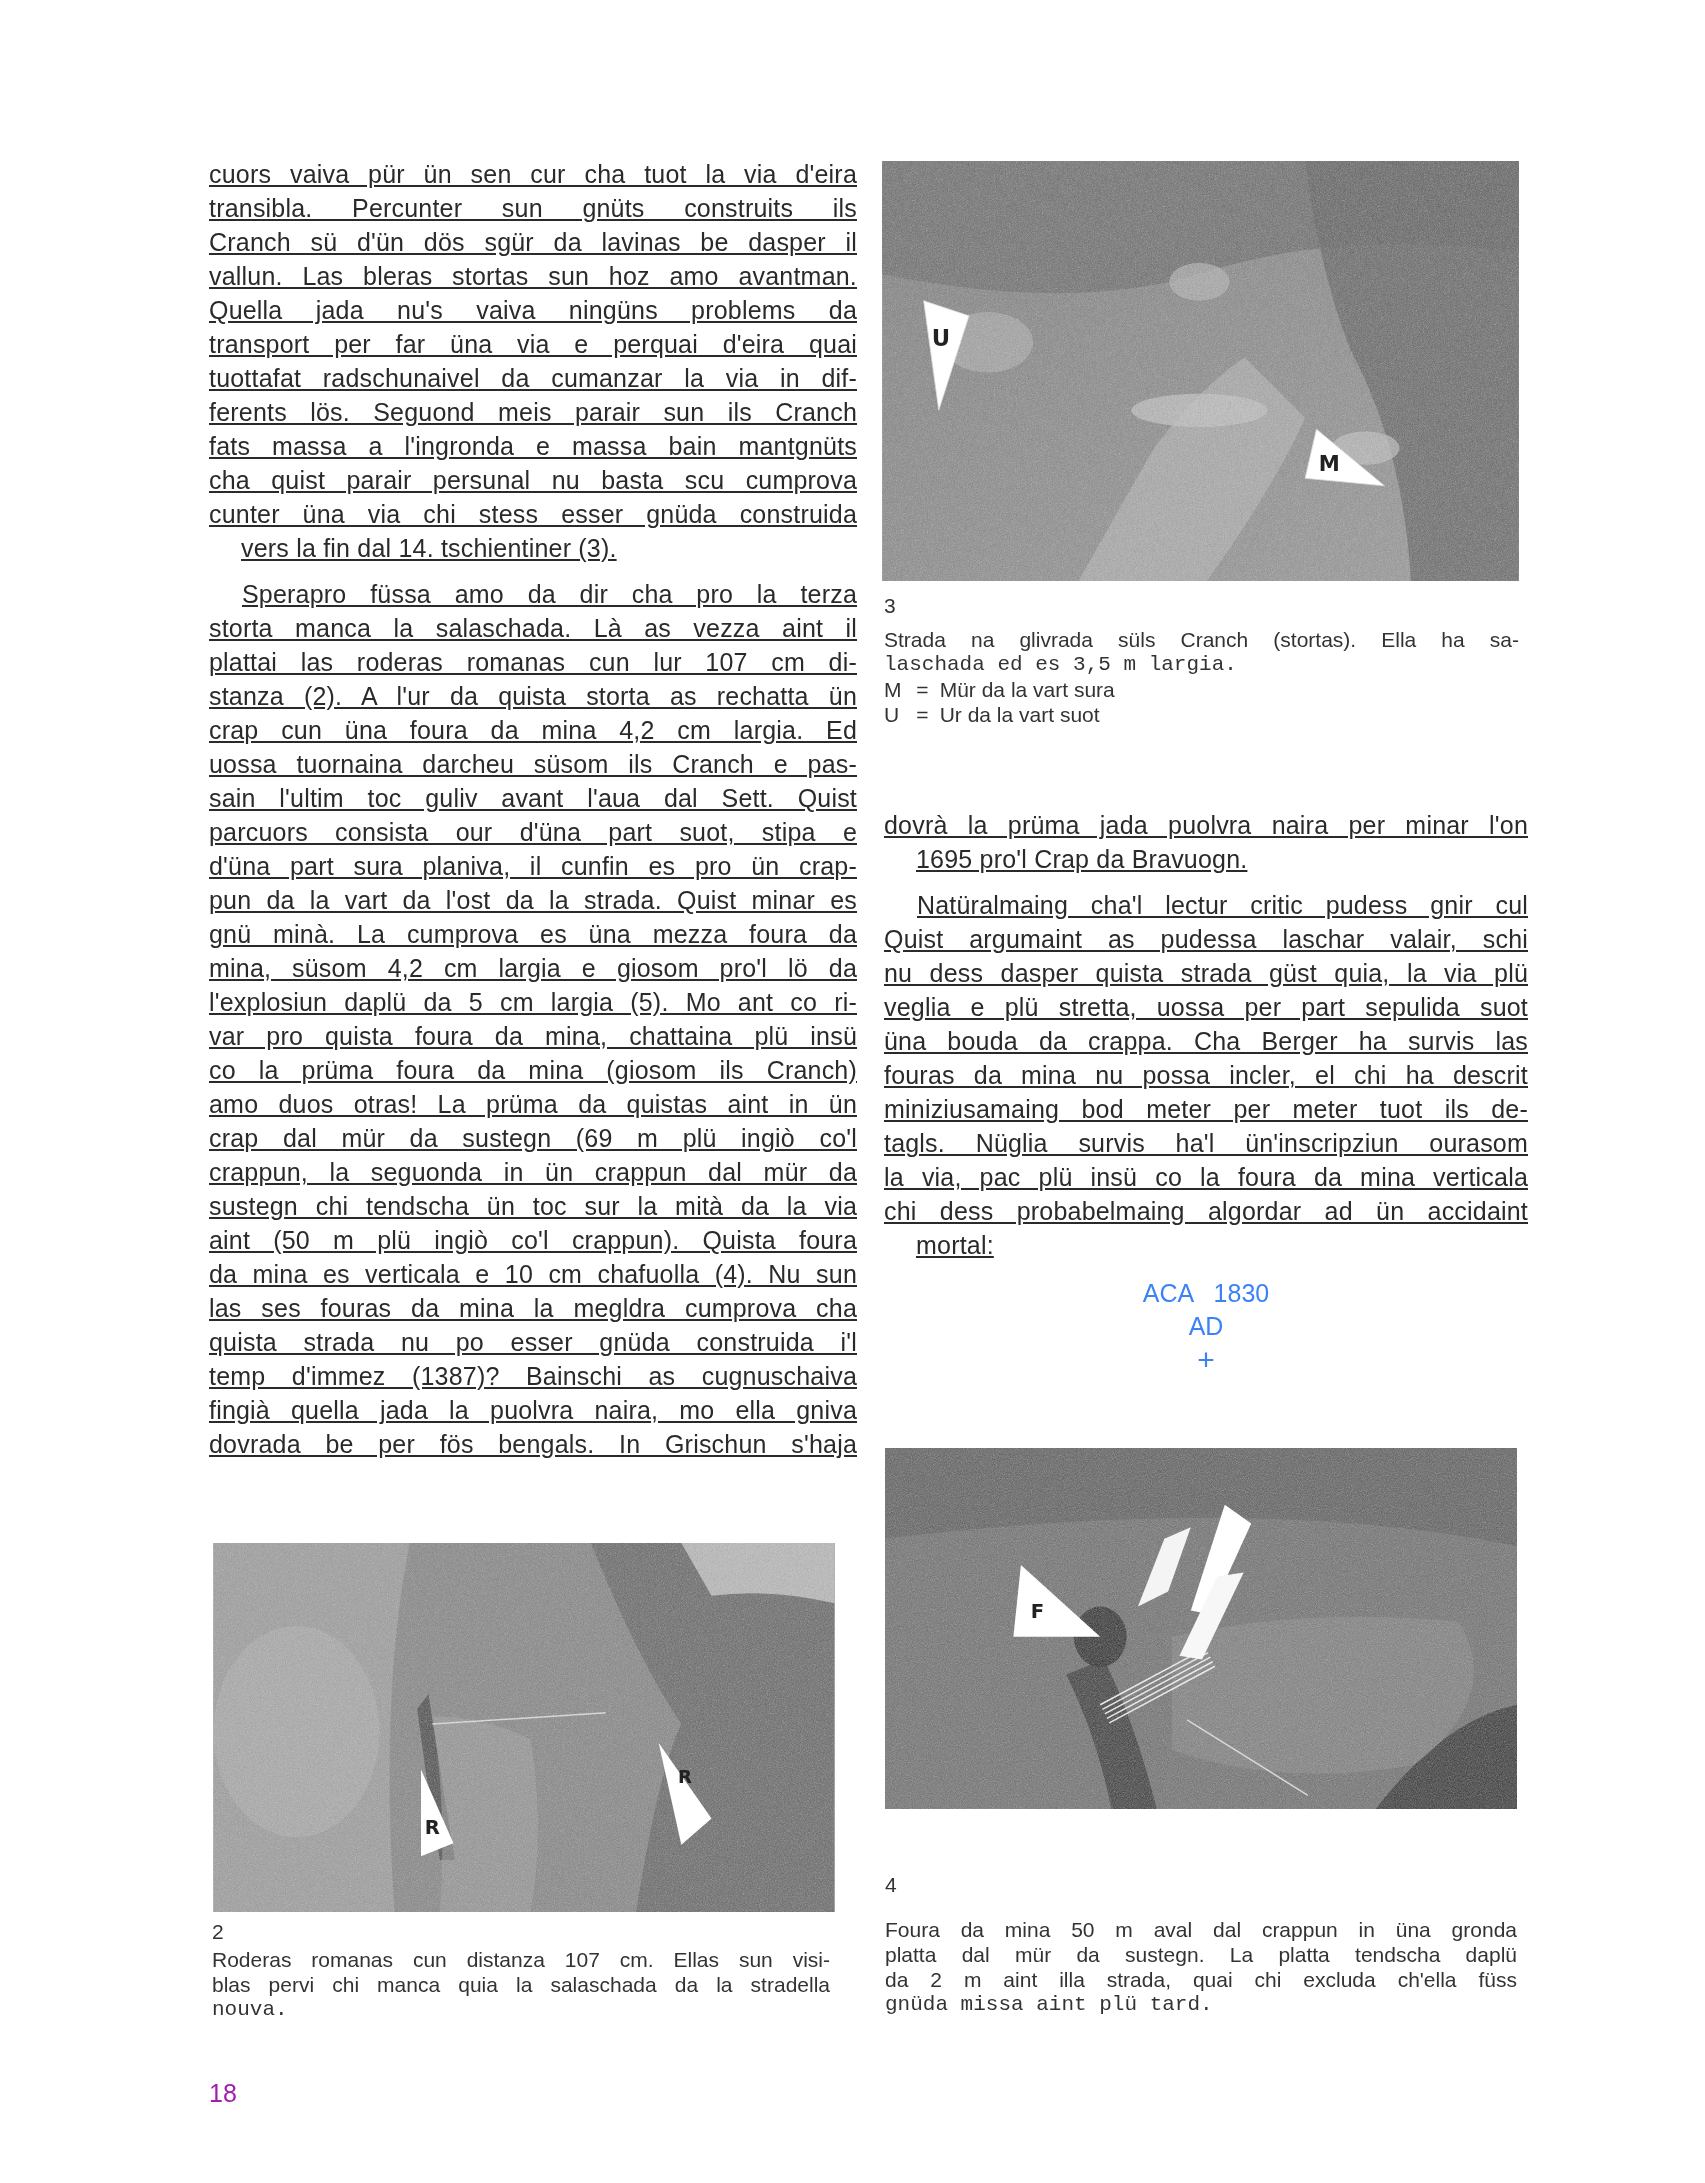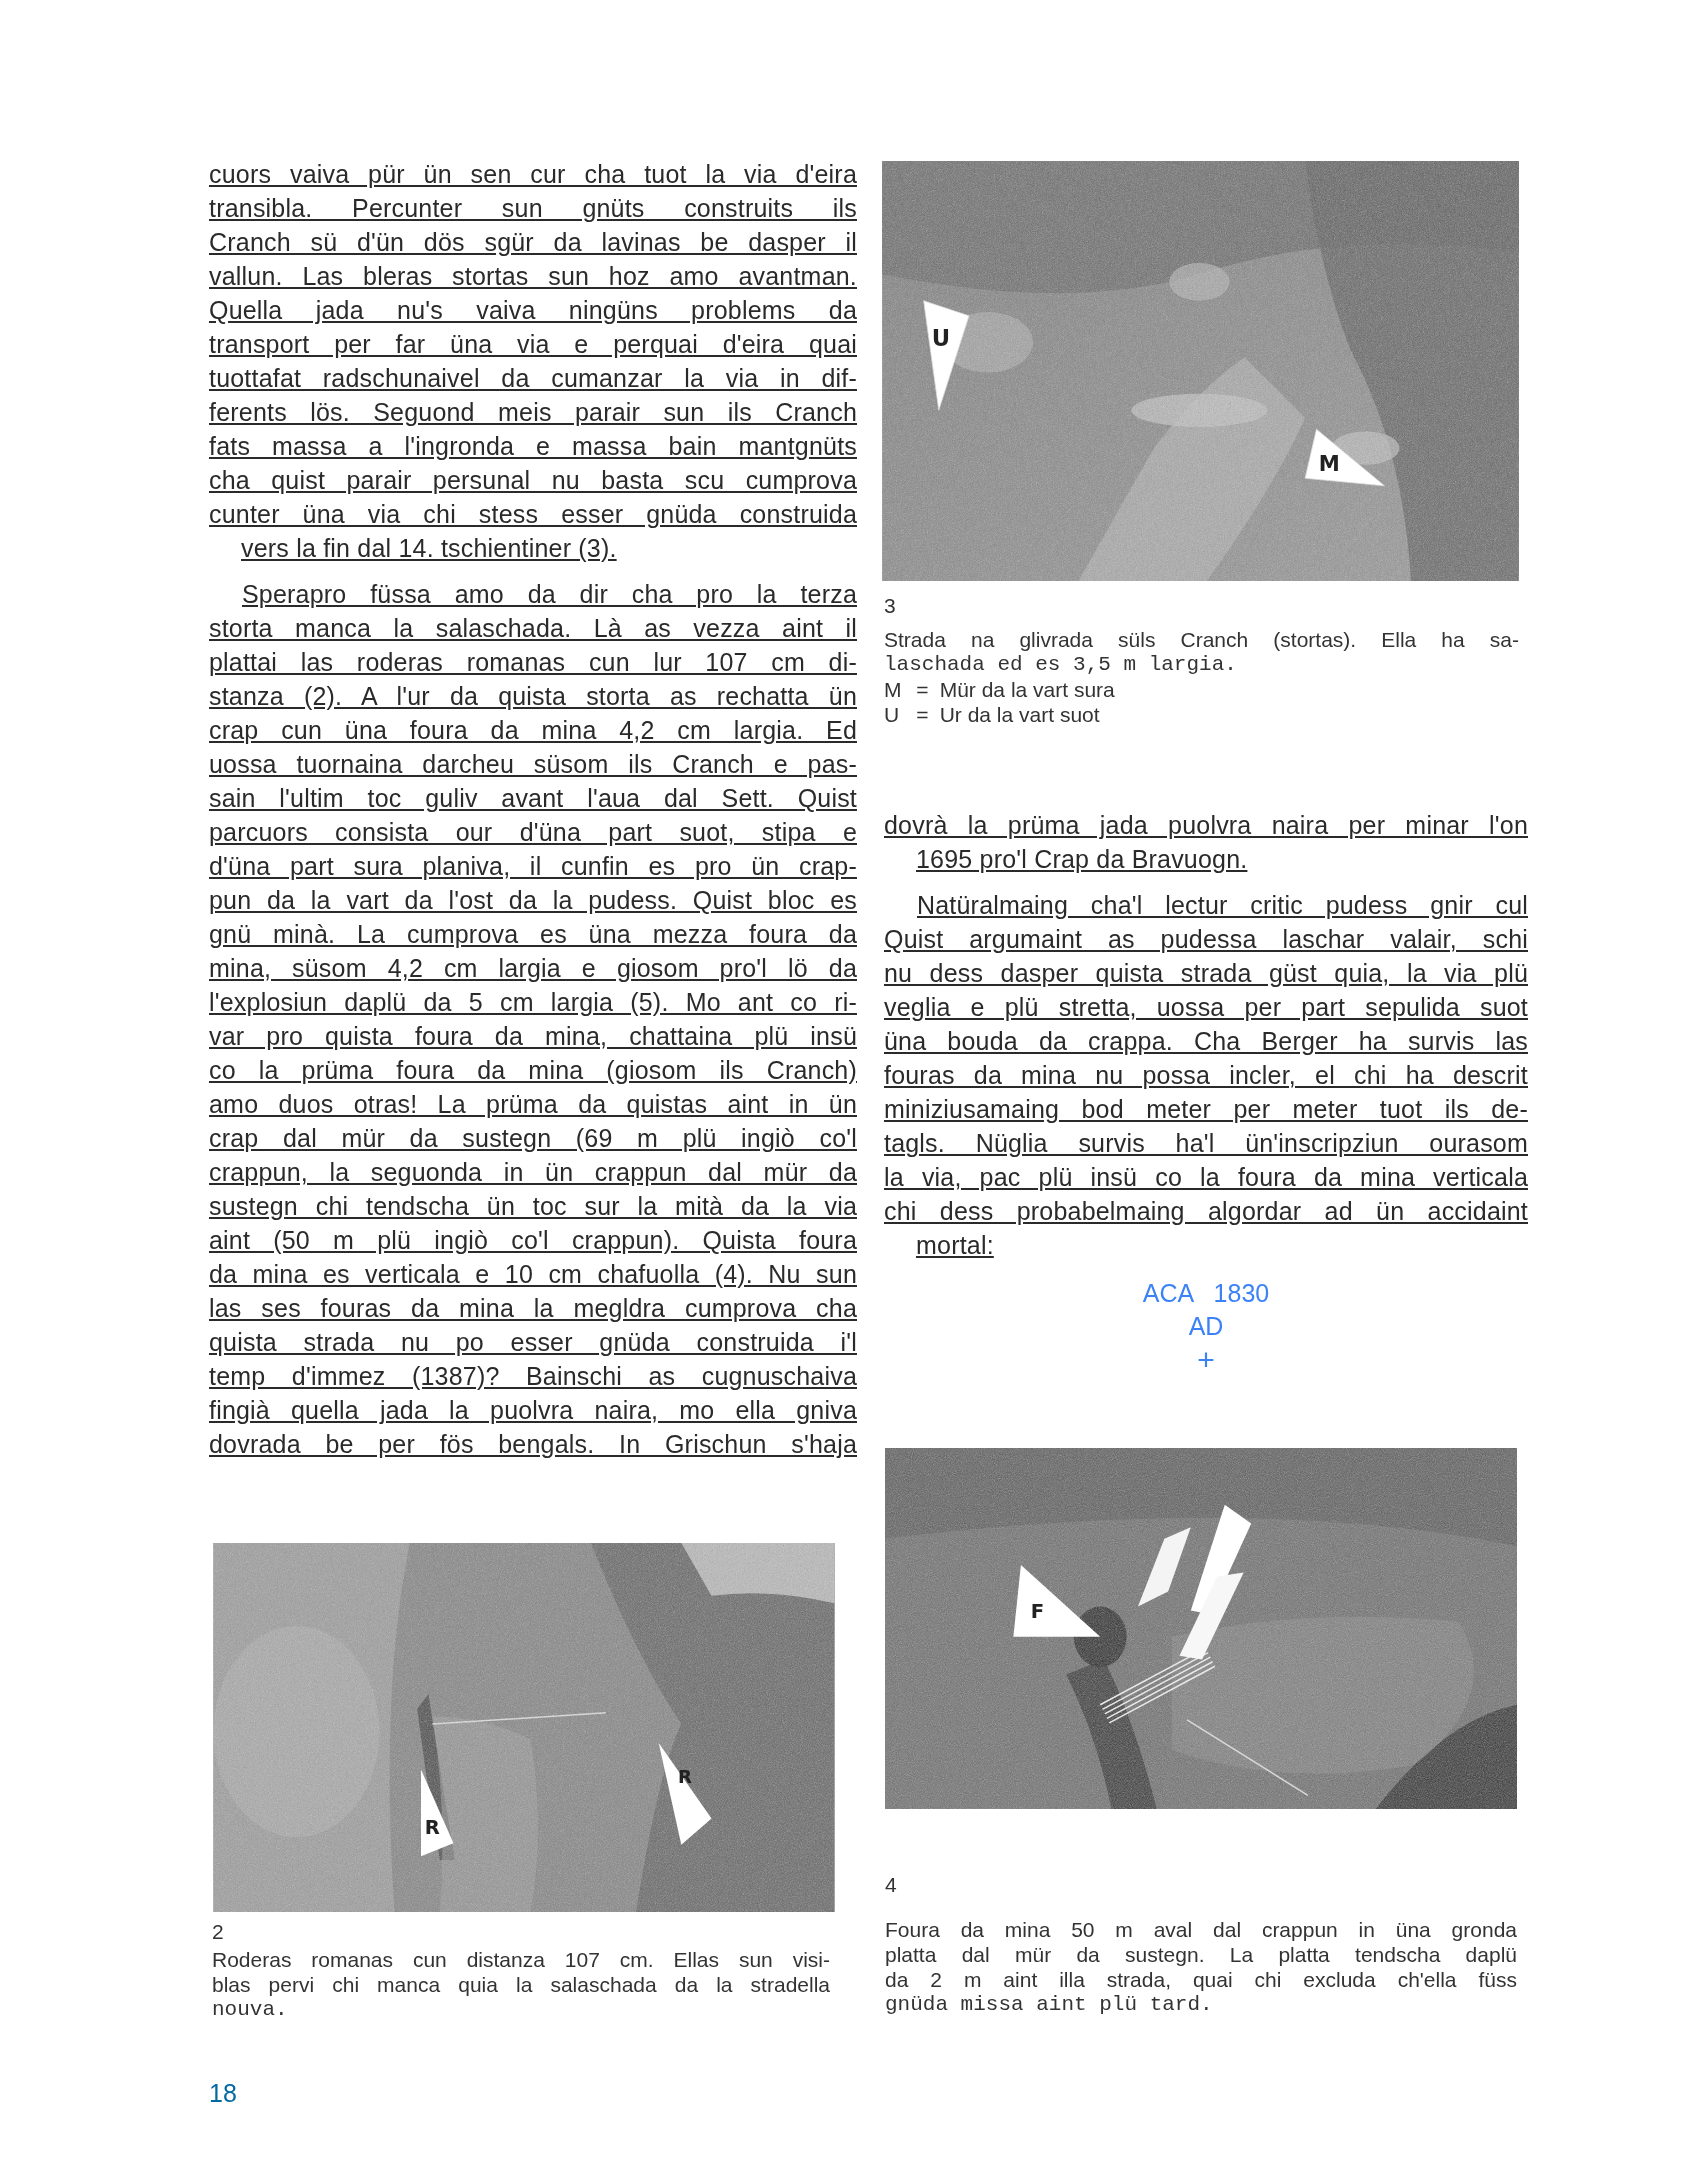--- a/index.html
+++ b/index.html
@@ -12,21 +12,21 @@
   .col .line.last { text-align-last: left; margin-left: 32px; }
   .indent { padding-left: 33px; margin-top: 12px; }
   #left-col { left: 209px; top: 157px; width: 648px; }
   #right-col-top { left: 884px; top: 808px; width: 644px; }
   .photo { position: absolute; overflow: hidden; }
   .caption { position: absolute; font-size: 21px; line-height: 25px; color: #333; }
   .caption .num { display: block; margin-bottom: 9px; }
   .caption .line { display: block; white-space: nowrap; text-align: justify; text-align-last: justify; }
   .caption .line.last { text-align-last: left; font-family: Liberation Mono, monospace; }
   .inscription { position: absolute; left: 884px; width: 644px; text-align: center; font-size: 25px; line-height: 33px; color: #3b82f6; }
-  #page-number { position: absolute; left: 209px; top: 2079px; font-size: 25px; color: #0369a1; }
+  #page-number { position: absolute; left: 209px; top: 2079px; font-size: 25px; color: #a21caf; }
   .marker { position: absolute; }
 </style>
 </head>
 <body>
 
 <div id="left-col" class="col">
   <p>
     <span class="line">cuors vaiva pür ün sen cur cha tuot la via d'eira</span>
     <span class="line">transibla. Percunter sun gnüts construits ils</span>
     <span class="line">Cranch sü d'ün dös sgür da lavinas be dasper il</span>
@@ -43,21 +43,21 @@
   <p>
     <span class="line indent">Sperapro füssa amo da dir cha pro la terza</span>
     <span class="line">storta manca la salaschada. Là as vezza aint il</span>
     <span class="line">plattai las roderas romanas cun lur 107 cm di-</span>
     <span class="line">stanza (2). A l'ur da quista storta as rechatta ün</span>
     <span class="line">crap cun üna foura da mina 4,2 cm largia. Ed</span>
     <span class="line">uossa tuornaina darcheu süsom ils Cranch e pas-</span>
     <span class="line">sain l'ultim toc guliv avant l'aua dal Sett. Quist</span>
     <span class="line">parcuors consista our d'üna part suot, stipa e</span>
     <span class="line">d'üna part sura planiva, il cunfin es pro ün crap-</span>
-    <span class="line">pun da la vart da l'ost da la pudess. Quist bloc es</span>
+    <span class="line">pun da la vart da l'ost da la strada. Quist minar es</span>
     <span class="line">gnü minà. La cumprova es üna mezza foura da</span>
     <span class="line">mina, süsom 4,2 cm largia e giosom pro'l lö da</span>
     <span class="line">l'explosiun daplü da 5 cm largia (5). Mo ant co ri-</span>
     <span class="line">var pro quista foura da mina, chattaina plü insü</span>
     <span class="line">co la prüma foura da mina (giosom ils Cranch)</span>
     <span class="line">amo duos otras! La prüma da quistas aint in ün</span>
     <span class="line">crap dal mür da sustegn (69 m plü ingiò co'l</span>
     <span class="line">crappun, la seguonda in ün crappun dal mür da</span>
     <span class="line">sustegn chi tendscha ün toc sur la mità da la via</span>
     <span class="line">aint (50 m plü ingiò co'l crappun). Quista foura</span>

